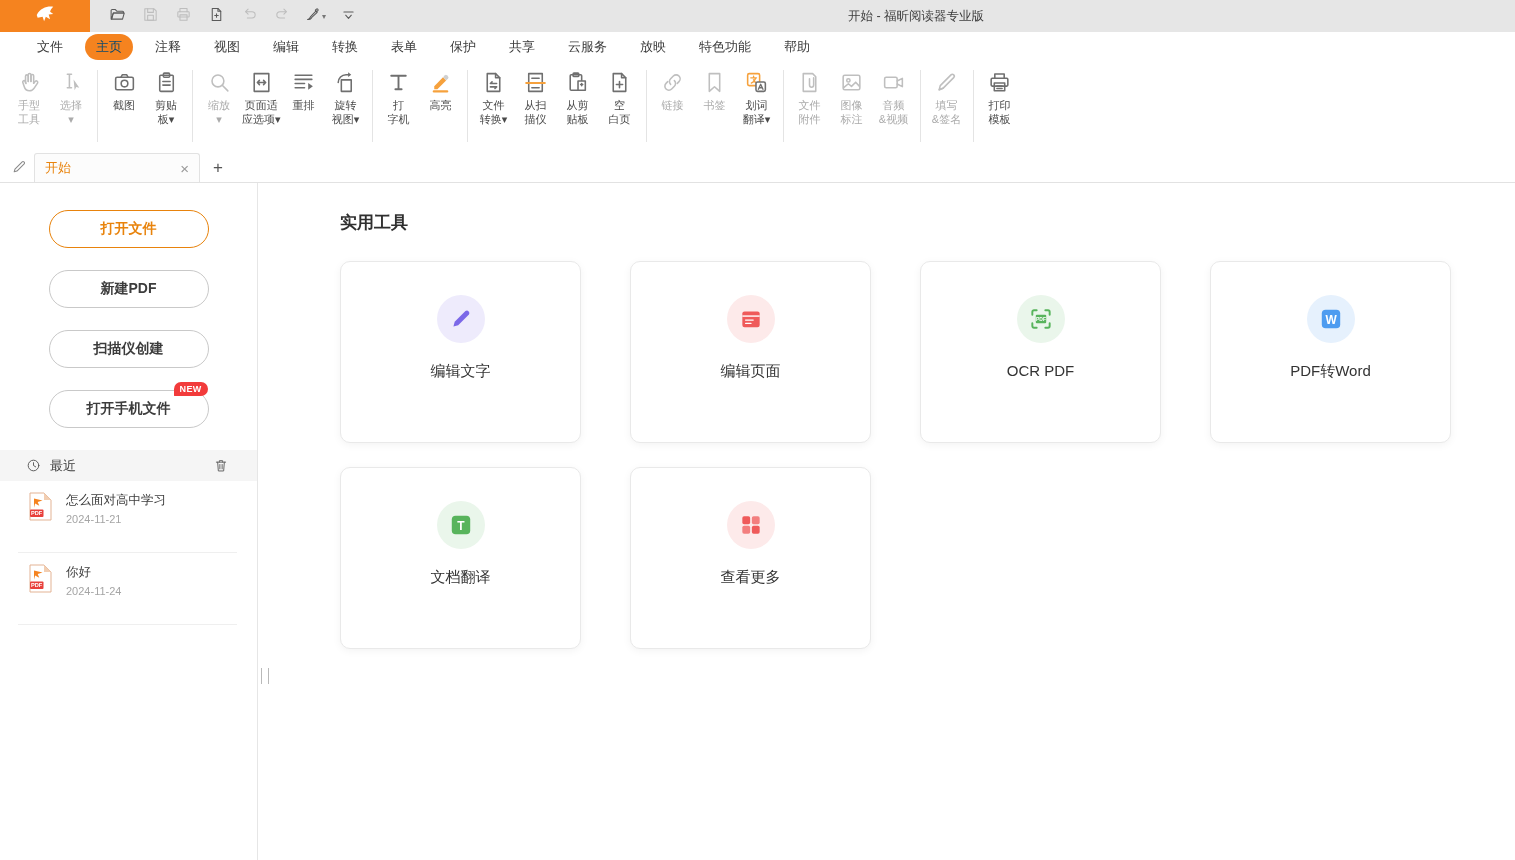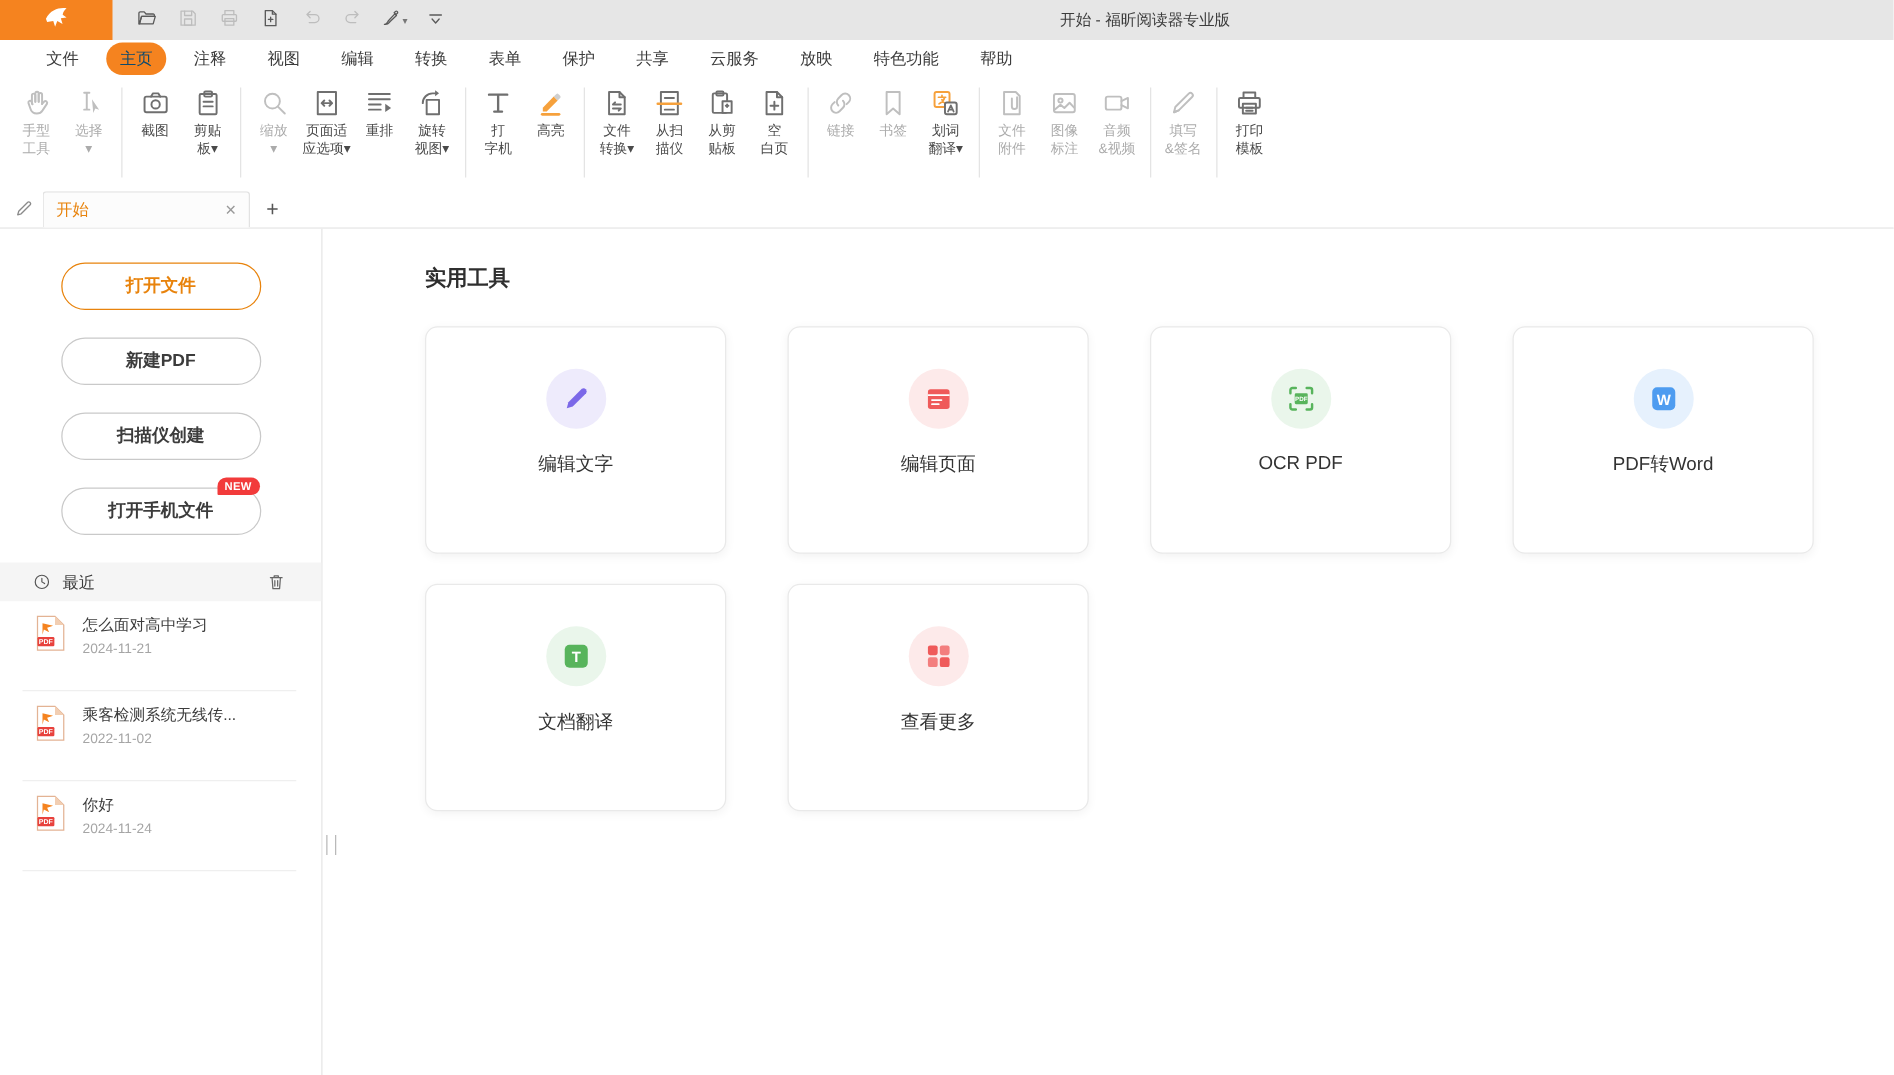--- a/index.html
+++ b/index.html
@@ -464,33 +464,20 @@
       </div>
       <div class="recent-item">
         <span class="ritem-icon"><svg viewBox="0 0 25 29">
               <path d="M2 1h14l7 7v20H2z" fill="#fff" stroke="#E3B394" stroke-width="1"></path>
               <path d="M16 1l7 7h-7z" fill="#F2CEB2"></path>
               <path d="M6 6.5l8.5 2-4.8 1.6 1.6 3.6-4.2-2.1-1.1 4.2z" fill="#F5831F"></path>
               <rect x="2" y="17.5" width="13.5" height="7.5" rx="1" fill="#E8413C"></rect>
               <text x="8.7" y="23.3" font-size="5.6" fill="#fff" text-anchor="middle" font-weight="bold" font-family="Liberation Sans, sans-serif">PDF</text>
             </svg></span>
         <span>
-            <div class="ritem-name">乘客检测系统无线传...</div>
-        <div class="ritem-date">2022-11-02</div>
-          </span>
-      </div>
-      <div class="recent-item">
-        <span class="ritem-icon"><svg viewBox="0 0 25 29">
-              <path d="M2 1h14l7 7v20H2z" fill="#fff" stroke="#E3B394" stroke-width="1"></path>
-              <path d="M16 1l7 7h-7z" fill="#F2CEB2"></path>
-              <path d="M6 6.5l8.5 2-4.8 1.6 1.6 3.6-4.2-2.1-1.1 4.2z" fill="#F5831F"></path>
-              <rect x="2" y="17.5" width="13.5" height="7.5" rx="1" fill="#E8413C"></rect>
-              <text x="8.7" y="23.3" font-size="5.6" fill="#fff" text-anchor="middle" font-weight="bold" font-family="Liberation Sans, sans-serif">PDF</text>
-            </svg></span>
-        <span>
             <div class="ritem-name">你好</div>
         <div class="ritem-date">2024-11-24</div>
           </span>
       </div>
     </aside>
 
     <div class="splitter"></div>
 
     <main class="content">
       <h2 class="content-title">实用工具</h2>

